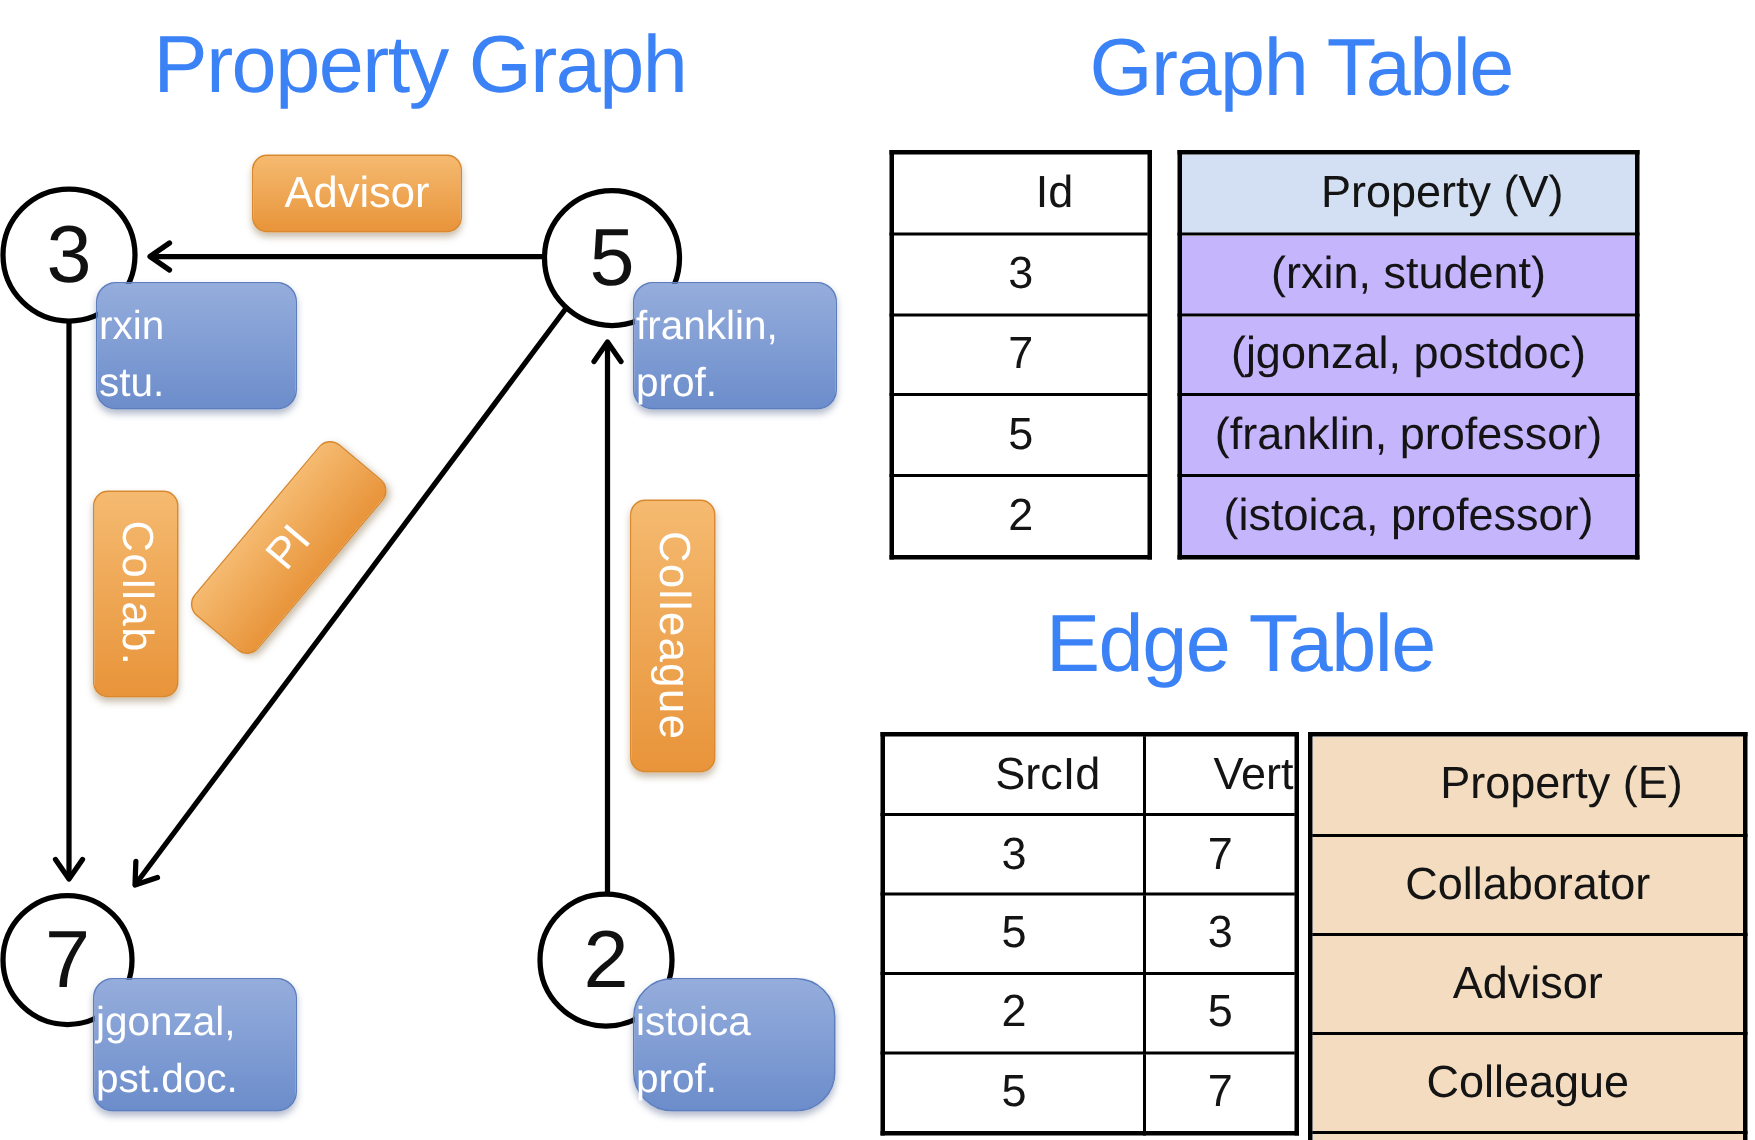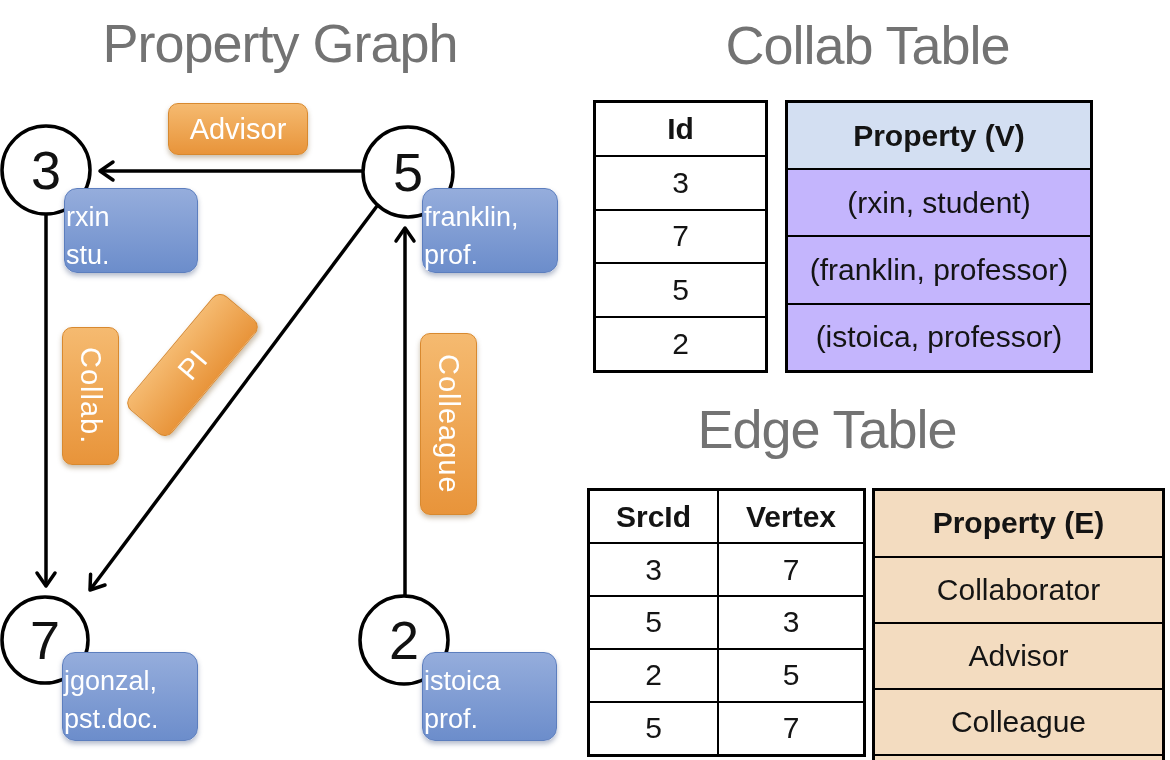--- a/index.html
+++ b/index.html
@@ -2,21 +2,21 @@
 <html><head>
 <meta charset="utf-8">
 <style>
   html,body{margin:0;padding:0;background:#fff;}
   #stage{
     position:relative;width:1170px;height:760px;background:#fff;overflow:hidden;
     font-family:"Liberation Sans",sans-serif;color:#141414;
   }
   .title{
     position:absolute;text-align:center;font-size:54px;font-weight:300;
-    letter-spacing:-1px;color:#737373;white-space:nowrap;
+    letter-spacing:-1px;color:#3b82f6;white-space:nowrap;
   }
   #diagram-svg{position:absolute;left:0;top:0;width:560px;height:760px;}
   .node-num{
     position:absolute;display:flex;align-items:center;justify-content:center;
     font-size:54px;font-weight:300;color:#111;
   }
   .obox{
     position:absolute;display:flex;align-items:center;justify-content:center;
     background:linear-gradient(to bottom,#F5BA70,#E8943A);
     border:1px solid #D8892F;border-radius:10px;
@@ -35,34 +35,34 @@
   .bbox span{display:block;white-space:nowrap;}
   table.ptable{
     position:absolute;border-collapse:collapse;table-layout:fixed;
     font-size:30px;
   }
   table.ptable th,table.ptable td{
     border:2px solid #000;text-align:center;vertical-align:middle;
     padding:0;overflow:hidden;white-space:nowrap;
   }
   table.ptable{border:3px solid #000;}
-  table.ptable th{font-weight:700;}
+  table.ptable th{font-weight:400;padding-left:45px;}
   table.ptable td{font-weight:300;}
   .fill-v td{background:#c4b5fd;}
   .fill-v th{background:#D3DFF2;}
   .fill-e td{background:#F3DCC0;}
   .fill-e th{background:#F3DCC0;}
 </style>
 </head>
 <body>
 
 <div id="stage">
 
   <div class="title" style="left:0px;top:12px;width:560px;">Property Graph</div>
-  <div class="title" style="left:595px;top:14px;width:545px;">Collab Table</div>
+  <div class="title" style="left:595px;top:14px;width:545px;">Graph Table</div>
   <div class="title" style="left:587px;top:398px;width:480px;">Edge Table</div>
 
   <svg id="diagram-svg" viewBox="0 0 560 760" xmlns="http://www.w3.org/2000/svg">
     <defs>
       <marker id="arr" viewBox="-16 -12 20 24" refX="0" refY="0" markerWidth="20" markerHeight="24" orient="auto" markerUnits="userSpaceOnUse">
         <path d="M-13,-9 L0,0 L-13,9" fill="none" stroke="#000" stroke-width="3.5" stroke-linecap="round" stroke-linejoin="round"></path>
       </marker>
     </defs>
     <g stroke="#000" stroke-width="3.5" fill="none">
       <line x1="363" y1="171" x2="100" y2="171" marker-end="url(#arr)"></line>
@@ -101,21 +101,21 @@
     <span>stu.</span>
   </div>
   <div class="bbox" style="left:422px;top:188px;width:136px;height:85px;">
     <span>franklin,</span>
     <span>prof.</span>
   </div>
   <div class="bbox" style="left:62px;top:652px;width:136px;height:89px;">
     <span>jgonzal,</span>
     <span>pst.doc.</span>
   </div>
-  <div class="bbox" style="left:422px;top:652px;width:135px;height:89px;">
+  <div class="bbox" style="left:422px;top:652px;width:135px;height:89px;border-radius:26px;">
     <span>istoica</span>
     <span>prof.</span>
   </div>
 
   <table class="ptable" style="left:593px;top:100px;width:175px;height:273px;">
     <tbody>
         <tr>
           <th>Id</th>
         </tr>
     <tr>
@@ -135,20 +135,23 @@
 
   <table class="ptable fill-v" style="left:785px;top:100px;width:308px;height:273px;">
     <tbody>
         <tr>
           <th>Property (V)</th>
         </tr>
     <tr>
           <td>(rxin, student)</td>
         </tr>
     <tr>
+          <td>(jgonzal, postdoc)</td>
+        </tr>
+    <tr>
           <td>(franklin, professor)</td>
         </tr>
     <tr>
           <td>(istoica, professor)</td>
         </tr>
   </tbody>
     </table>
 
   <table class="ptable" style="left:587px;top:488px;width:279px;height:269px;">
     <tbody>

